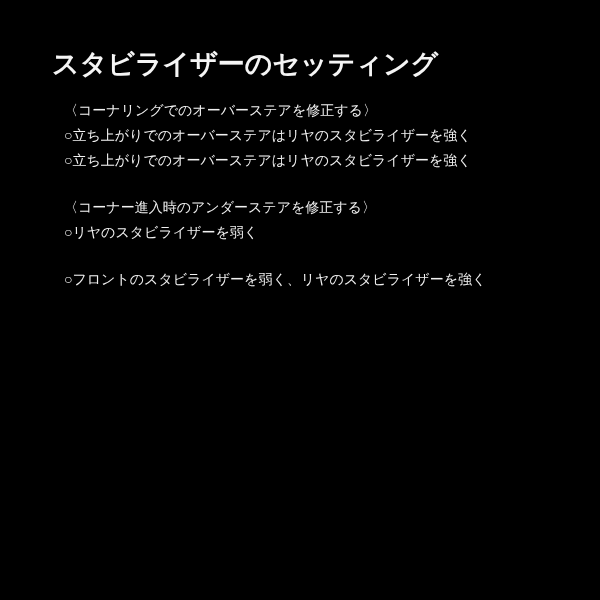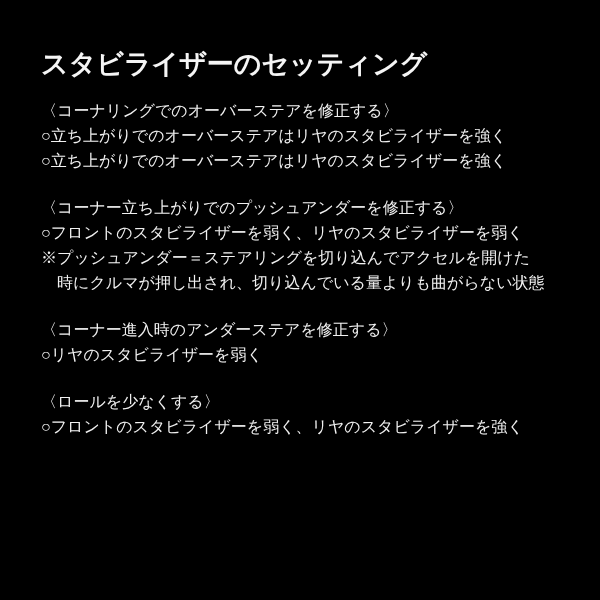--- a/index.html
+++ b/index.html
@@ -10,67 +10,61 @@
     width: 600px;
     height: 600px;
     background: #000000;
     overflow: hidden;
     font-family: "Liberation Sans", sans-serif;
   }
   .page {
     box-sizing: border-box;
     width: 600px;
     height: 600px;
-    padding: 47px 10px 0 41px;
+    padding: 47px 10px 0 52px;
     color: #f1f1f1;
     overflow: hidden;
   }
   .title {
     margin: 0 0 17px 0;
     font-size: 27px;
     line-height: 34px;
     font-weight: 700;
     color: #f5f5f5;
     white-space: nowrap;
   }
   .section {
     margin: 0 0 22px 0;
   }
   .line {
-    font-size: 16px;
+    font-size: 14px;
     line-height: 25px;
     font-weight: 400;
     white-space: nowrap;
     color: #f1f1f1;
+    margin-left: 12px;
   }
 </style>
 </head>
 <body>
 
 <div class="page">
 
   <h1 class="title">スタビライザーのセッティング</h1>
 
   <section class="section">
     <div class="line">〈コーナリングでのオーバーステアを修正する〉</div>
     <div class="line">○立ち上がりでのオーバーステアはリヤのスタビライザーを強く</div>
     <div class="line">○立ち上がりでのオーバーステアはリヤのスタビライザーを強く</div>
   </section>
 
-  <section class="section">
-    <div class="line">〈コーナー立ち上がりでのプッシュアンダーを修正する〉</div>
-    <div class="line">○フロントのスタビライザーを弱く、リヤのスタビライザーを弱く</div>
-    <div class="line">※プッシュアンダー＝ステアリングを切り込んでアクセルを開けた</div>
-    <div class="line">　時にクルマが押し出され、切り込んでいる量よりも曲がらない状態</div>
-  </section>
 
   <section class="section">
     <div class="line">〈コーナー進入時のアンダーステアを修正する〉</div>
     <div class="line">○リヤのスタビライザーを弱く</div>
   </section>
 
 
   <section class="section">
-    <div class="line">〈ロールを少なくする〉</div>
     <div class="line">○フロントのスタビライザーを弱く、リヤのスタビライザーを強く</div>
   </section>
 
 </div>
 
 </body></html>

